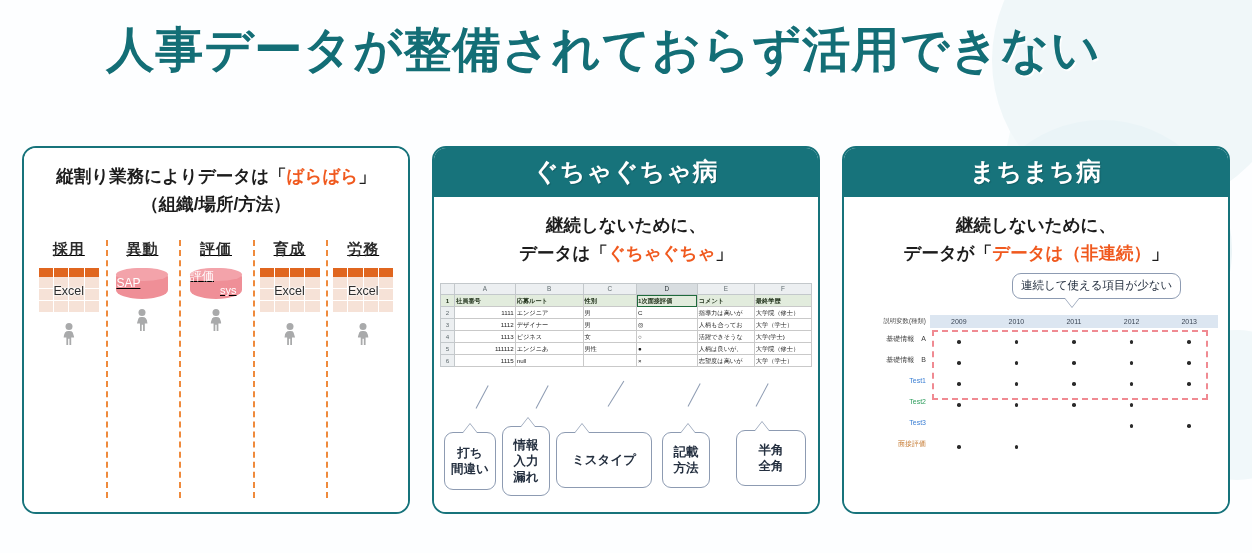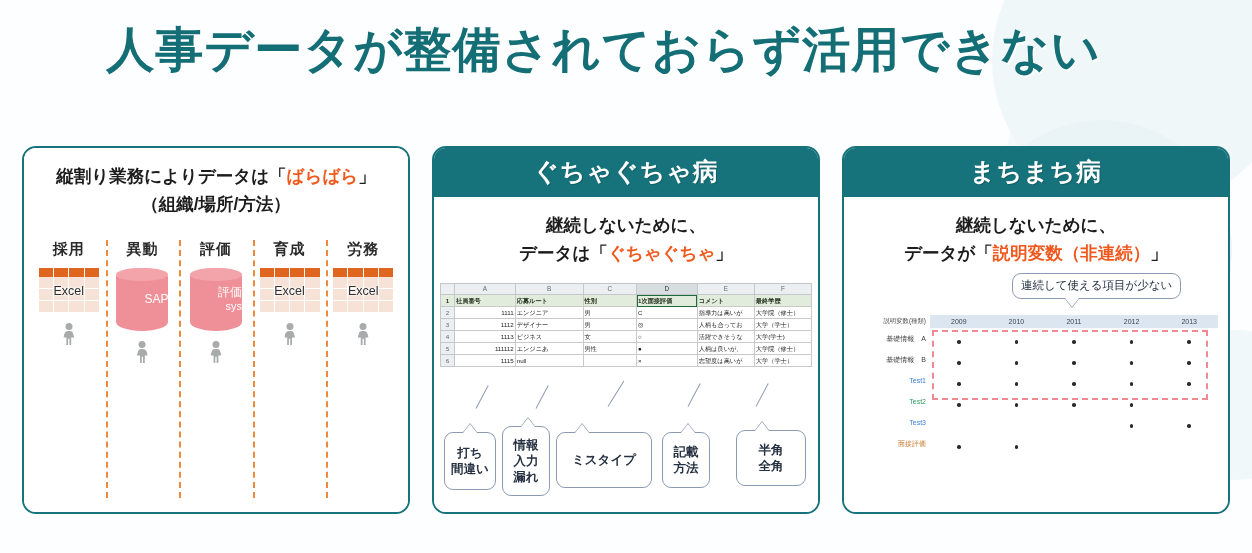--- a/index.html
+++ b/index.html
@@ -82,20 +82,21 @@
     line-height: 1.62;
   }
   .hl { color: #f0591e; }
 
   
   .cols {
     position: absolute;
     left: 8px; right: 8px;
     top: 92px; bottom: 8px;
     display: flex;
+    text-decoration: underline;
   }
   .col {
     flex: 1 1 0;
     position: relative;
     display: flex;
     flex-direction: column;
     align-items: center;
   }
   .col + .col::before {
     content: "";
@@ -126,25 +127,25 @@
   .xls .grid s:last-child { border-right:none; }
   .xls .lbl {
     position:absolute; inset:0;
     display:flex; align-items:center; justify-content:center;
     font-size: 12.5px; color:#2e2e2e; font-weight:400;
     z-index: 3;
     text-shadow: 0 0 3px #fff, 0 0 3px #fff, 0 0 2px #fff;
   }
   
   .cyl {
-    width: 52px; height: 63px;
+    width: 52px; height: 31px;
     position: relative;
     background: #ef8f97;
     border-radius: 26px / 9px;
-    display:flex; align-items:flex-end; justify-content:center;
+    display:flex; align-items:flex-start; justify-content:center;
     flex-direction: column;
   }
   .cyl::before {
     content:"";
     position:absolute; left:0; right:0; top:0; height:13px;
     background:#f3a3aa; border-radius:26px / 7px;
   }
   .cyl span {
     position: relative; z-index:2;
     color:#ffffff; font-size:12px; line-height:1.25; font-weight:400;
@@ -560,21 +561,21 @@
       </div>
     </div>
   </div>
 
   <div class="card" id="card-3">
     <div class="card-header">まちまち病</div>
     <div class="card-body">
       <div class="card-lead">
         <div>継続しないために、</div>
         <div>
-          <span>データが「</span><span class="hl">説明変数（非連続）</span><span>」</span>
+          <span>データが「</span><span class="hl">データは（非連続）</span><span>」</span>
         </div>
       </div>
 
       <div class="mx-callout">連続して使える項目が少ない</div>
 
       <div class="matrix">
         <table class="mx">
           <tbody>
               <tr class="hdr-row">
             <th class="rowlbl">説明変数(種類)</th>

